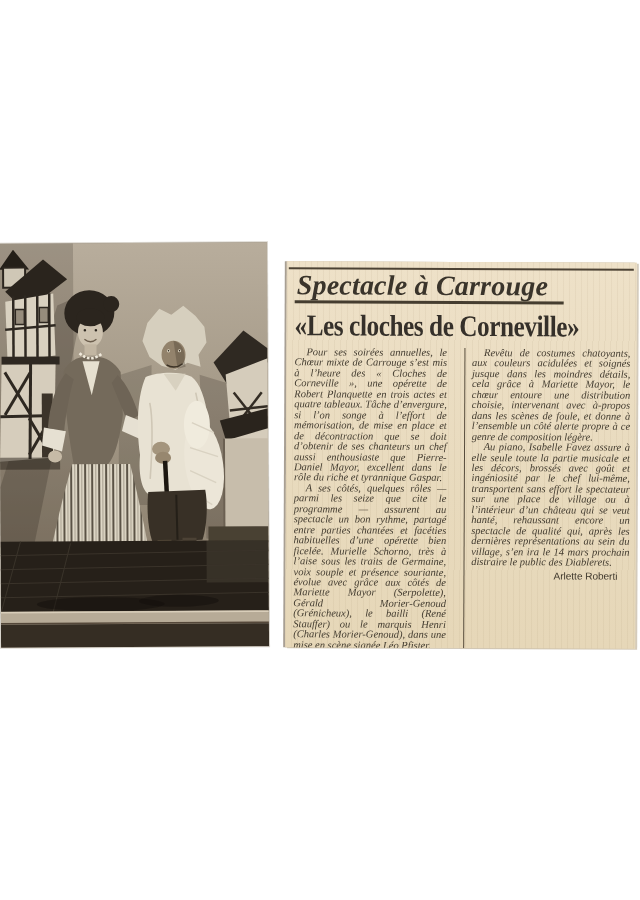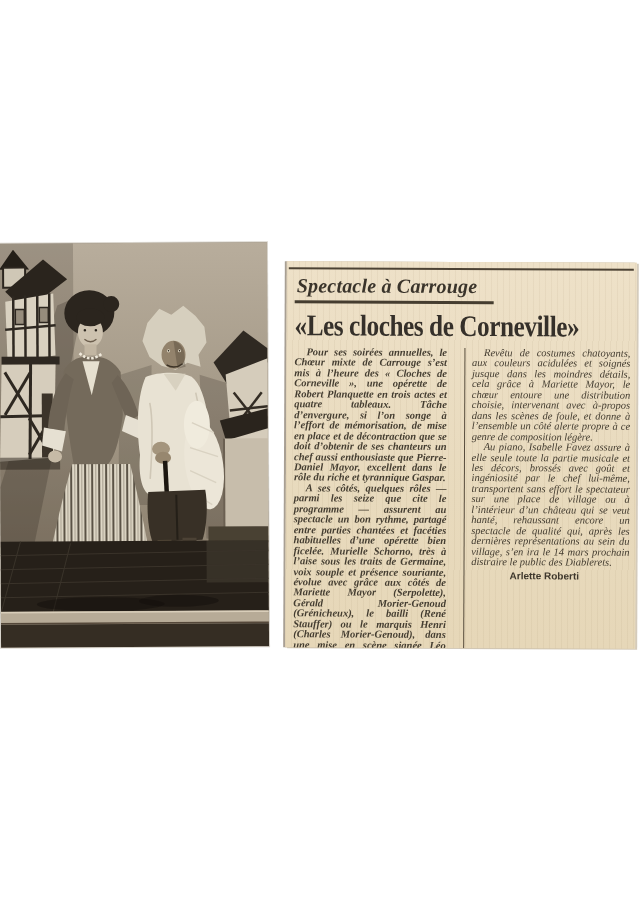--- a/index.html
+++ b/index.html
@@ -27,40 +27,40 @@
     overflow:hidden;
     color:#443d31;
   }
   .top-rule{position:absolute;top:6px;left:2px;right:3px;height:2px;background:#4c4234;}
   .clip-inner{position:absolute;top:12px;left:8px;right:6px;bottom:2px;}
 
   .kicker{
     display:inline-block;
     font-family:"Liberation Serif",serif;
     font-style:italic;font-weight:bold;
-    font-size:20px;line-height:24px;
+    font-size:28px;line-height:24px;
     color:#3a342b;letter-spacing:0.2px;
     padding:0 16px 3px 2px;
     border-bottom:3px solid #453d30;
     white-space:nowrap;
   }
   .headline{
     margin-top:5px;
     font-family:"Liberation Serif",serif;
     font-weight:bold;font-size:30px;line-height:34px;
     color:#35302a;letter-spacing:-0.5px;white-space:nowrap;
     transform:scaleX(0.84);transform-origin:left center;
   }
   .cols{display:flex;margin-top:5px;font-style:italic;font-size:10.5px;line-height:10.45px;}
-  .col-l{width:158px;padding-right:17px;border-right:1.5px solid #574c3c;font-weight:bold;}
+  .col-l{width:158px;padding-right:17px;border-right:1.5px solid #574c3c;}
   .col-r{width:164px;padding-left:7px;}
   .cols p{margin:0;text-align:justify;text-indent:12px;color:#443d31;}
   .byline{
-    font-family:"Liberation Sans",sans-serif;font-style:normal;font-weight:bold;
-    font-size:10px;line-height:13px;text-align:center;padding-right:12px;
+    font-family:"Liberation Sans",sans-serif;font-style:normal;font-weight:normal;
+    font-size:10px;line-height:13px;text-align:right;padding-right:12px;
     color:#3e372c;margin-top:1px;
   }
   .notice{
     font-family:"Liberation Sans",sans-serif;font-style:normal;font-weight:bold;
     font-size:10.5px;line-height:11.5px;text-align:justify;text-indent:10px;
     color:#463e30;margin-top:5px;letter-spacing:0.1px;
   }
 </style>
 </head>
 <body>

